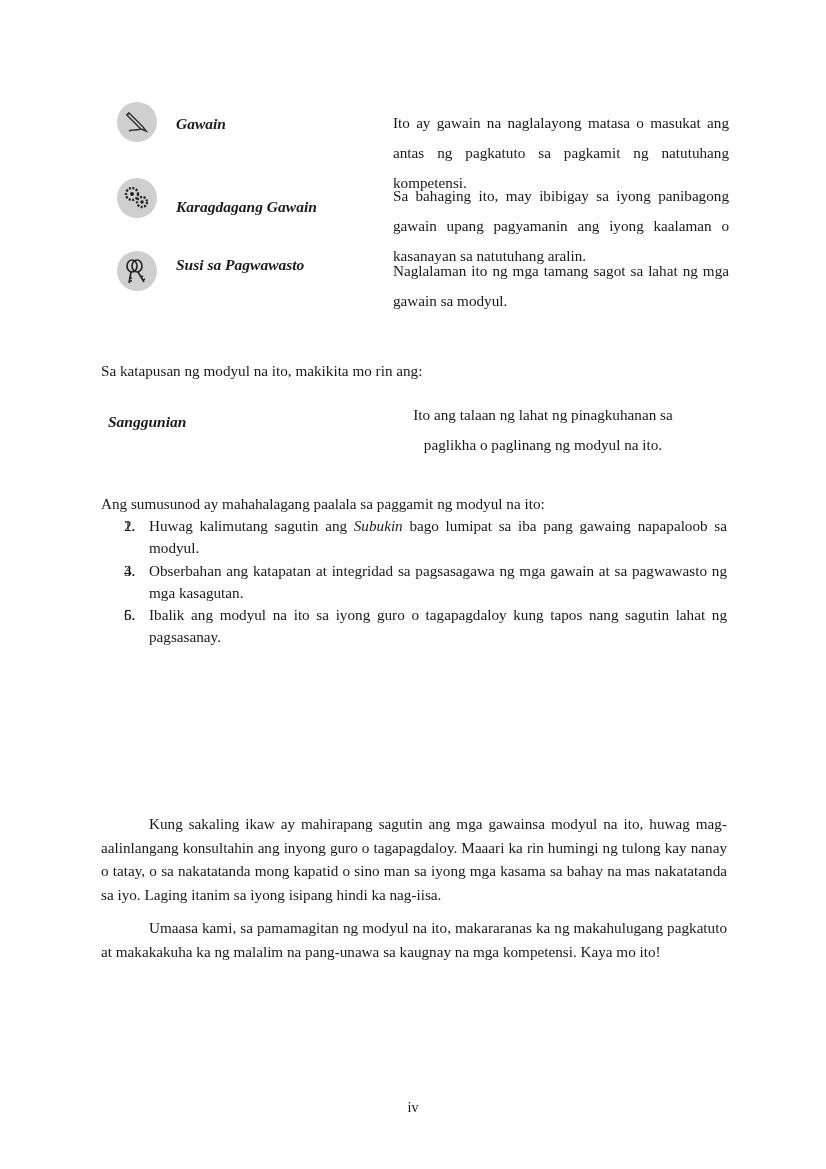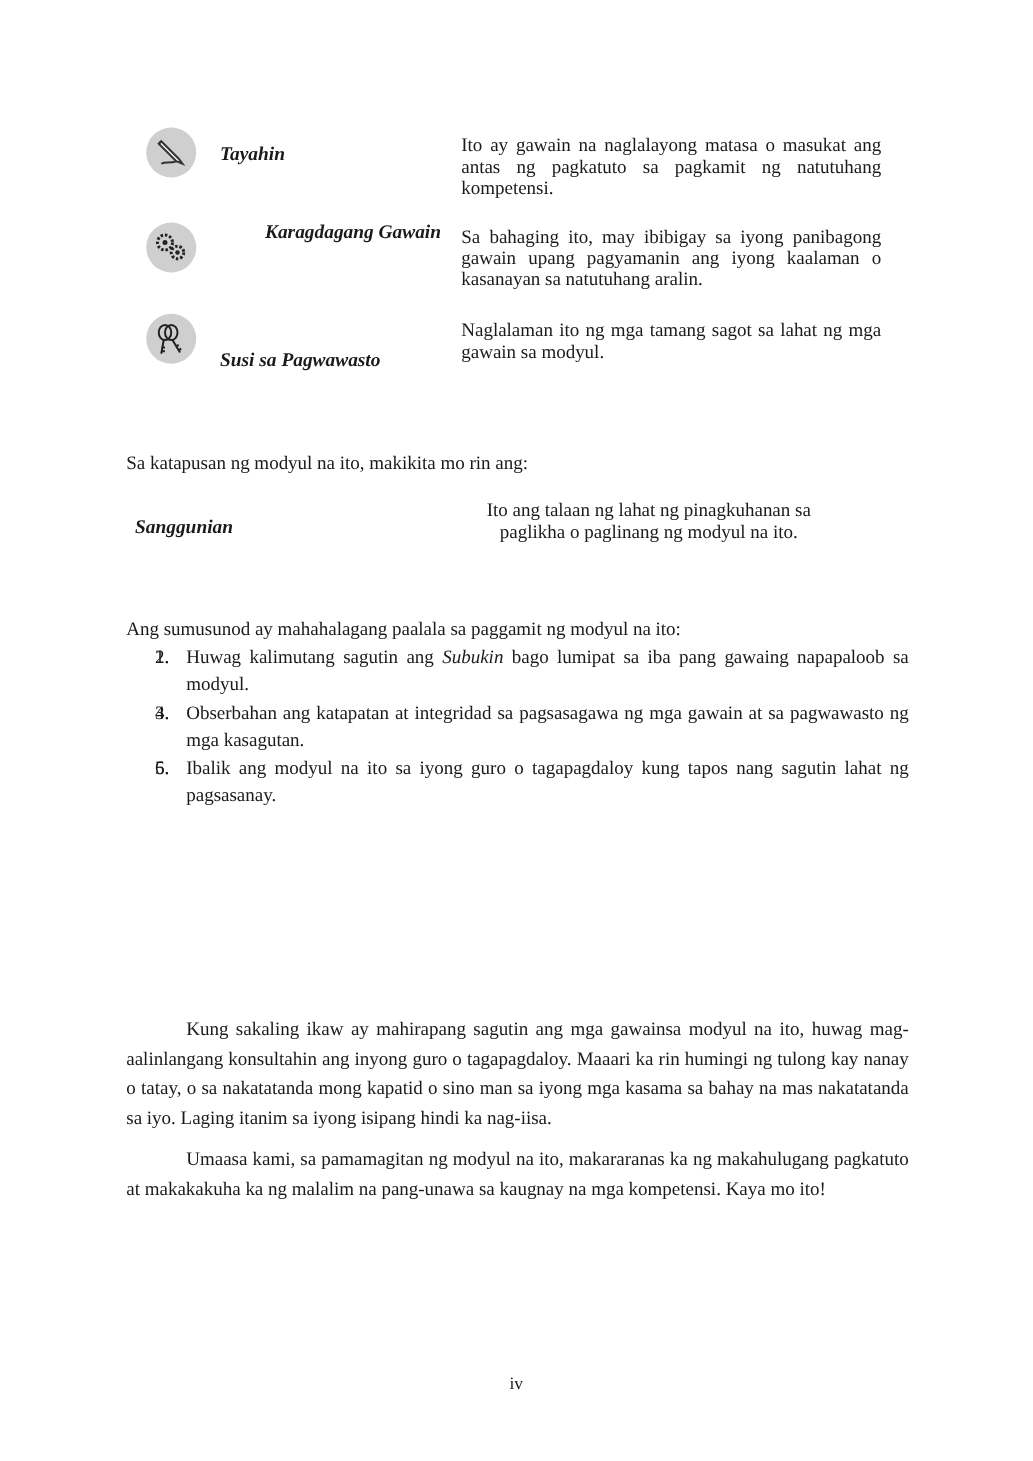--- a/index.html
+++ b/index.html
@@ -11,21 +11,21 @@
   .icon-row { position: absolute; left: 117px; display: flex; align-items: flex-start; }
   .icon-circle {
     width: 40px; height: 40px; border-radius: 50%;
     background: #cfcfcf; display: flex; align-items: center; justify-content: center;
   }
   .icon-circle svg { width: 30px; height: 30px; }
   .label {
     position: absolute; font-weight: bold; font-style: italic; font-size: 15.5px;
   }
   .desc {
-    position: absolute; left: 369px; width: 336px; line-height: 17px;
+    position: absolute; left: 393px; width: 336px; line-height: 30px;
     text-align: justify;
   }
   .para { position: absolute; left: 101px; width: 626px; line-height: 23.5px; text-align: justify; }
   .indent { text-indent: 48px; margin-top: 45px; }
   ol.rules {
     position: absolute; left: 101px; top: 515px; width: 626px; margin: 0; padding: 0;
     list-style: none; line-height: 22.3px;
   }
   ol.rules li { position: relative; padding-left: 48px; text-align: justify; }
   ol.rules li .num { position: absolute; left: 23px; }
@@ -38,51 +38,51 @@
   <div class="icon-circle">
     <svg viewBox="0 0 30 30">
         <g fill="none" stroke="#333" stroke-width="1.6">
           <path d="M7 6 L21 20 L24 24 L19 22 L5 8 Z" fill="#eee"></path>
           <path d="M5 8 L7 6"></path>
           <path d="M19 22 C14 24 10 22 7 24"></path>
         </g>
       </svg>
   </div>
 </div>
-<div class="label" style="left:176px; top:115px;">Tayahin</div>
+<div class="label" style="left:176px; top:115px;">Gawain</div>
 <div class="desc" style="top:108px;">Ito ay gawain na naglalayong matasa o masukat ang antas ng pagkatuto sa pagkamit ng natutuhang kompetensi.</div>
 
 <div class="icon-row" style="top:178px;">
   <div class="icon-circle">
     <svg viewBox="0 0 30 30">
         <g fill="none" stroke="#222" stroke-width="2.4" stroke-dasharray="2 1.5">
           <circle cx="10" cy="11" r="6"></circle>
           <circle cx="20" cy="19" r="5"></circle>
         </g>
         <circle cx="10" cy="11" r="2" fill="#222"></circle>
         <circle cx="20" cy="19" r="1.8" fill="#222"></circle>
       </svg>
   </div>
 </div>
-<div class="label" style="left:176px; top:177px;margin-left:36px;">Karagdagang Gawain</div>
+<div class="label" style="left:176px; top:198px;">Karagdagang Gawain</div>
 <div class="desc" style="top:181px;">Sa bahaging ito, may ibibigay sa iyong panibagong gawain upang pagyamanin ang iyong kaalaman o kasanayan sa natutuhang aralin.</div>
 
 <div class="icon-row" style="top:251px;">
   <div class="icon-circle">
     <svg viewBox="0 0 30 30">
         <g fill="none" stroke="#222" stroke-width="1.6">
           <ellipse cx="10" cy="10" rx="5" ry="6"></ellipse>
           <ellipse cx="15" cy="10" rx="5" ry="6"></ellipse>
           <path d="M9 16 L7 27 M7 22 L10 22 M7 25 L10 25"></path>
           <path d="M16 16 L22 26 M19 21 L21 20 M21 24 L23 23"></path>
         </g>
       </svg>
   </div>
 </div>
-<div class="label" style="left:176px; top:280px;text-align:center;">Susi sa Pagwawasto</div>
+<div class="label" style="left:176px; top:256px;text-align:center;">Susi sa Pagwawasto</div>
 <div class="desc" style="top:256px;">Naglalaman ito ng mga tamang sagot sa lahat ng mga gawain sa modyul.</div>
 
 <div class="para" style="top:359px;">Sa katapusan ng modyul na ito, makikita mo rin ang:</div>
 
 <div class="label" style="left:108px; top:413px;">Sanggunian</div>
 <div class="desc" style="top:400px; text-align:center; width:300px;">Ito ang talaan ng lahat ng pinagkuhanan sa paglikha o paglinang ng modyul na ito.</div>
 
 <div class="para" style="top:492px;">Ang sumusunod ay mahahalagang paalala sa paggamit ng modyul na ito:</div>
 
 <ol class="rules">

